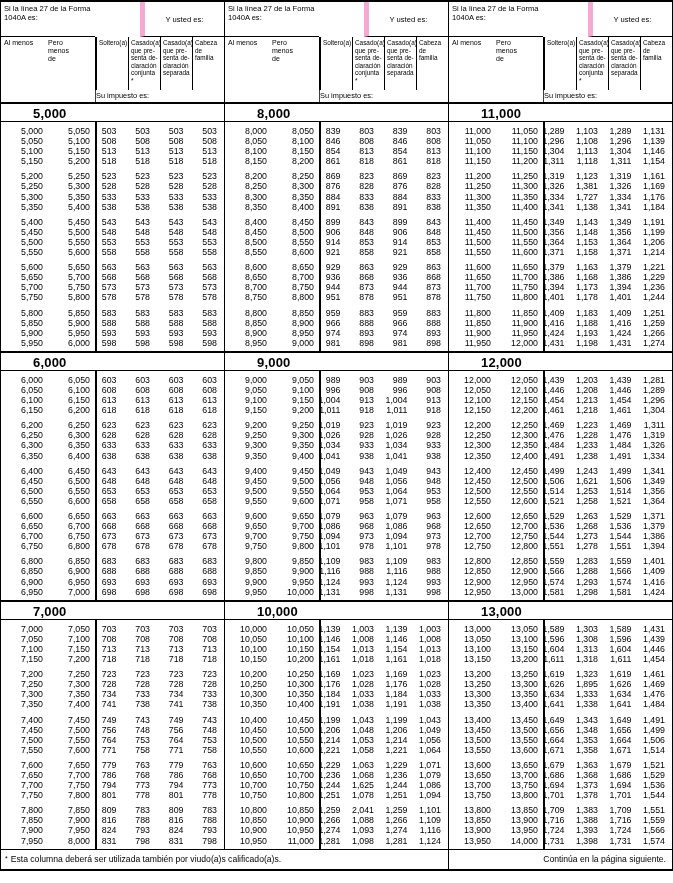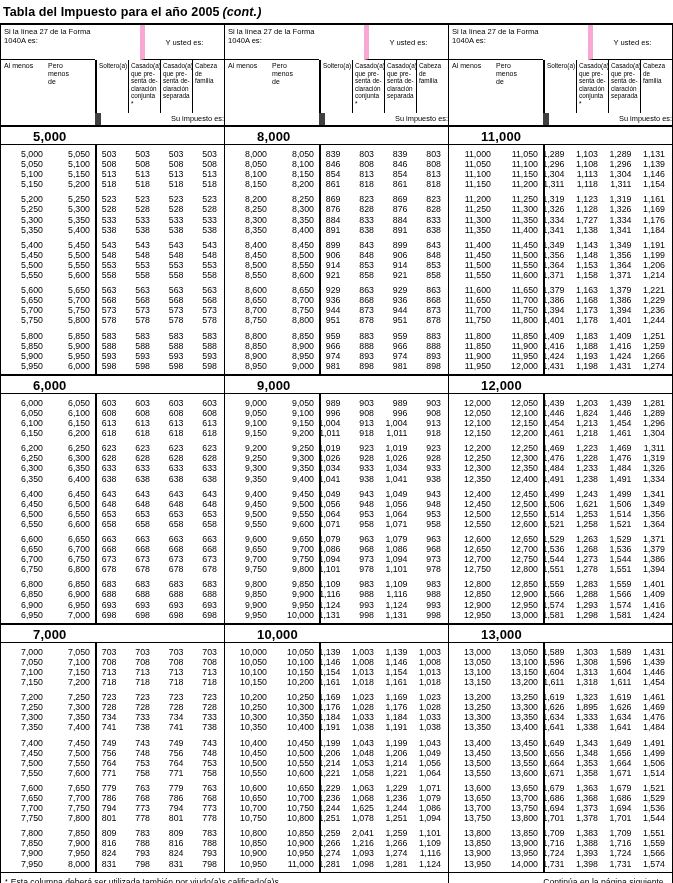--- a/index.html
+++ b/index.html
@@ -23,21 +23,21 @@
   .ph-income { width:94px; box-sizing:border-box; font-size:7.6px; line-height:8.8px; padding:3px 2px 0 3px; border-bottom:1px solid #000; }
   .ph-youare { flex:1; border-left:5px solid #f9a8d4; border-bottom:1px solid #000; display:flex; align-items:center; justify-content:center; font-size:7.6px; }
   .ph-r2 { display:flex; height:53px; }
   .ph-al { width:45px; box-sizing:border-box; font-size:7px; line-height:8px; padding:2px 0 0 3px; }
   .ph-pero { width:49px; box-sizing:border-box; font-size:7px; line-height:8px; padding:2px 0 0 2px; white-space:pre-line; }
   .ph-statuses { flex:1; border-left:2px solid #000; display:flex; min-width:0; }
   .ph-status { flex:1 1 0; min-width:0; font-size:6.4px; line-height:7.6px; padding:2px 0 0 2px; white-space:pre-line; border-left:1px solid #000; overflow:hidden; }
   .ph-status:first-child { border-left:none; }
   .ph-r3 { display:flex; height:12px; }
   .ph-sp { width:94px; box-sizing:border-box; }
-  .ph-tax { flex:1; border-left:6px solid #404040; text-align:right; font-size:7.4px; padding-top:1px; }
+  .ph-tax { flex:1; border-left:1px solid #404040; text-align:left; font-size:7.4px; padding-top:1px; }
 
   
   .band { border-top:2px solid #000; border-bottom:1.5px solid #000; height:17px; }
   .band-label { font-weight:bold; font-size:13px; line-height:17px; padding-left:32px; letter-spacing:.2px; }
   .rows { position:relative; padding:4px 0 3px; }
   .rows::before { content:""; position:absolute; left:94px; top:0; bottom:0; width:2px; background:#000; }
   .rgroup { margin-bottom:5px; }
   .rgroup:last-child { margin-bottom:0; }
   .row { display:flex; height:10.1px; font-size:8.8px; line-height:10.1px; white-space:nowrap; }
   .c-min { width:42px; text-align:right; }
@@ -47,23 +47,20 @@
   
   .tfoot { display:flex; border-top:1px solid #000; height:19px; align-items:center; }
   .fnote { width:448px; box-sizing:border-box; border-right:1px solid #000; font-size:8.6px; padding:2px 4px 3px 4px; align-self:stretch; display:flex; align-items:center; }
   .fnote sup { font-size:7px; margin-right:3px; }
   .fcont { flex:1; text-align:right; font-size:8.6px; padding-right:6px; }
 </style>
 </head>
 <body>
 
 <div class="page">
-  <div class="title">
-    <span>Tabla del Impuesto para el año 2005</span><span class="cont">(cont.)</span>
-  </div>
   <div class="table">
     <div class="panels" id="panels">
         <div class="panel">
           <div class="phdr">
             <div class="ph-r1">
               <div class="ph-income">Si la línea 27 de la Forma 1040A es:</div>
               <div class="ph-youare">Y usted es:</div>
             </div>
             <div class="ph-r2">
               <div class="ph-al">Al menos</div>
@@ -1148,21 +1145,21 @@
                   <div class="c-max">10,850</div>
                   <div class="c-tax">1,259</div>
                   <div class="c-tax">2,041</div>
                   <div class="c-tax">1,259</div>
                   <div class="c-tax">1,101</div>
                 </div>
                 <div class="row">
                   <div class="c-min">10,850</div>
                   <div class="c-max">10,900</div>
                   <div class="c-tax">1,266</div>
-                  <div class="c-tax">1,216</div>
+                  <div class="c-tax">1,088</div>
                   <div class="c-tax">1,266</div>
                   <div class="c-tax">1,109</div>
                 </div>
                 <div class="row">
                   <div class="c-min">10,900</div>
                   <div class="c-max">10,950</div>
                   <div class="c-tax">1,274</div>
                   <div class="c-tax">1,093</div>
                   <div class="c-tax">1,274</div>
                   <div class="c-tax">1,116</div>
@@ -1256,21 +1253,21 @@
                   <div class="c-max">11,250</div>
                   <div class="c-tax">1,319</div>
                   <div class="c-tax">1,123</div>
                   <div class="c-tax">1,319</div>
                   <div class="c-tax">1,161</div>
                 </div>
                 <div class="row">
                   <div class="c-min">11,250</div>
                   <div class="c-max">11,300</div>
                   <div class="c-tax">1,326</div>
-                  <div class="c-tax">1,128</div>
+                  <div class="c-tax">1,381</div>
                   <div class="c-tax">1,326</div>
                   <div class="c-tax">1,169</div>
                 </div>
                 <div class="row">
                   <div class="c-min">11,300</div>
                   <div class="c-max">11,350</div>
                   <div class="c-tax">1,334</div>
                   <div class="c-tax">1,727</div>
                   <div class="c-tax">1,334</div>
                   <div class="c-tax">1,176</div>
@@ -1397,21 +1394,21 @@
                   <div class="c-max">12,050</div>
                   <div class="c-tax">1,439</div>
                   <div class="c-tax">1,203</div>
                   <div class="c-tax">1,439</div>
                   <div class="c-tax">1,281</div>
                 </div>
                 <div class="row">
                   <div class="c-min">12,050</div>
                   <div class="c-max">12,100</div>
                   <div class="c-tax">1,446</div>
-                  <div class="c-tax">1,824</div>
+                  <div class="c-tax">1,208</div>
                   <div class="c-tax">1,446</div>
                   <div class="c-tax">1,289</div>
                 </div>
                 <div class="row">
                   <div class="c-min">12,100</div>
                   <div class="c-max">12,150</div>
                   <div class="c-tax">1,454</div>
                   <div class="c-tax">1,213</div>
                   <div class="c-tax">1,454</div>
                   <div class="c-tax">1,296</div>

